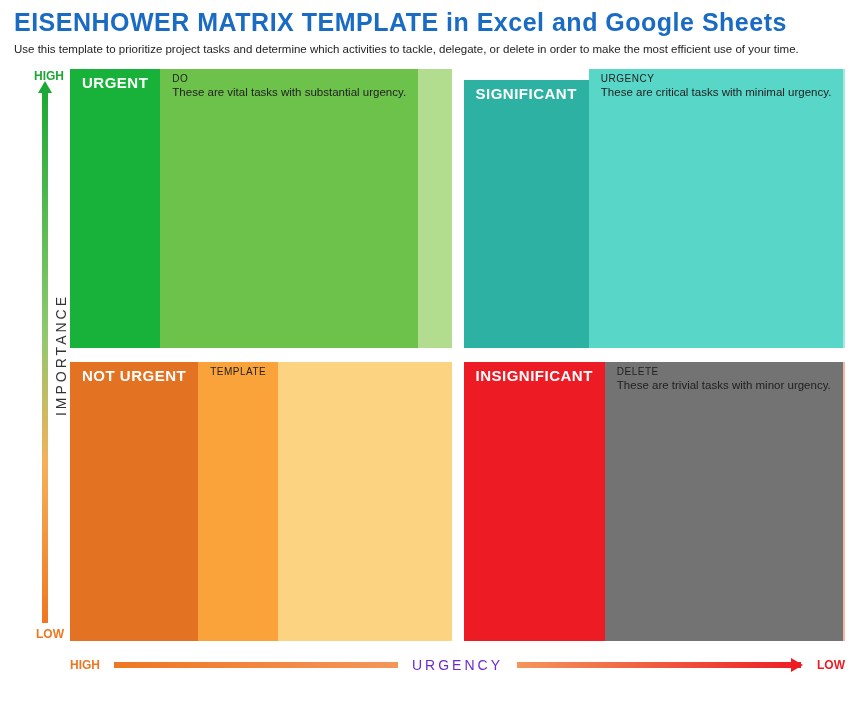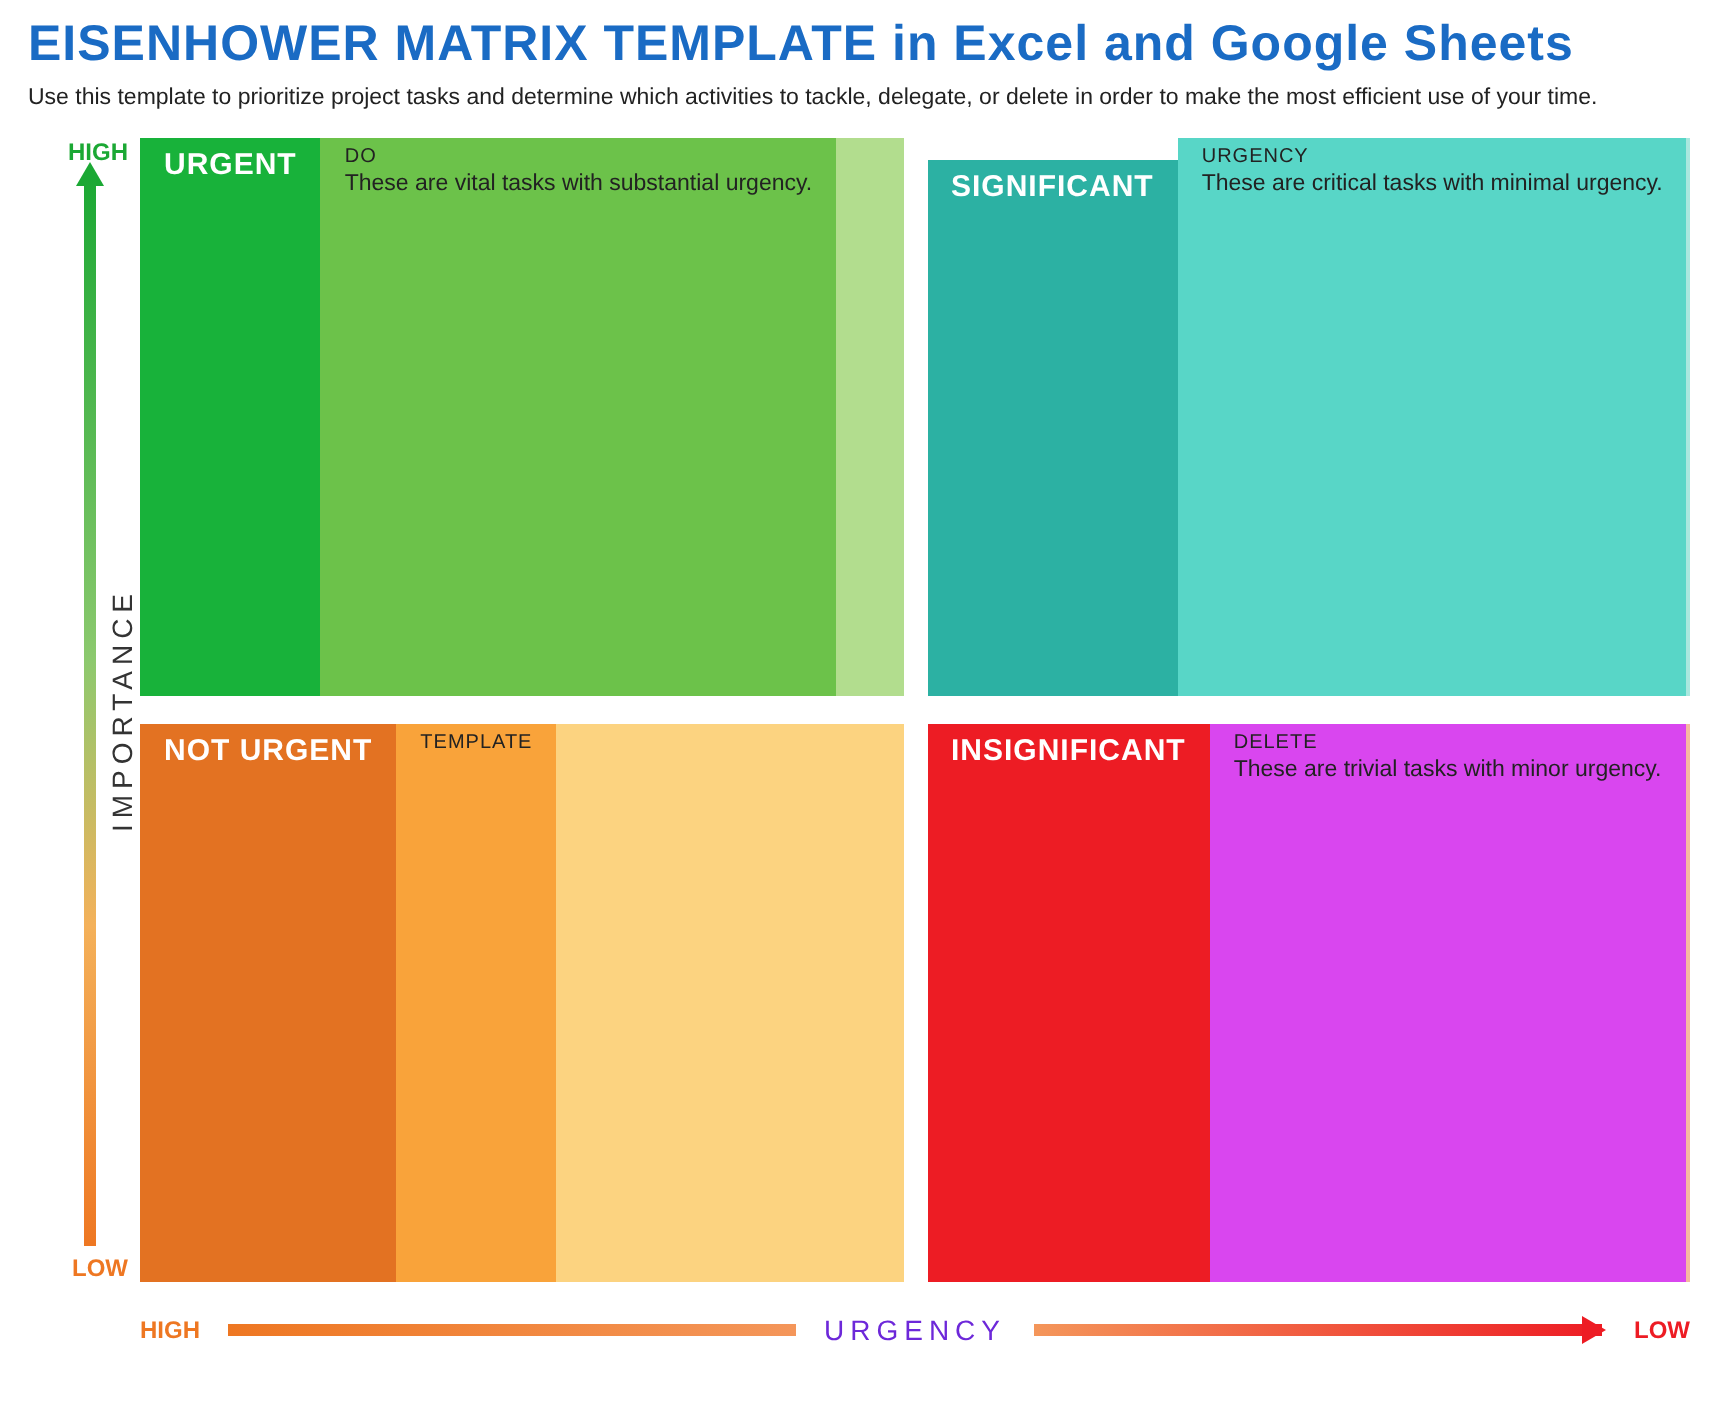--- a/index.html
+++ b/index.html
@@ -121,21 +121,21 @@
 
     .q2 .q-header { background: #2cb1a3; margin-top: 11px; }
     .q2 .q-sub { background: #58d6c7; }
     .q2 .q-body { background: #a9e8df; }
 
     .q3 .q-header { background: #e37222; }
     .q3 .q-sub { background: #f9a33a; }
     .q3 .q-body { background: #fcd380; }
 
     .q4 .q-header { background: #ed1c24; }
-    .q4 .q-sub { background: #d946ef; }
+    .q4 .q-sub { background: #737373; }
     .q4 .q-body { background: #f6b8a0; }
 
     .x-axis {
       position: relative;
       margin-top: 10px;
       margin-left: 56px;
       width: 775px;
       height: 28px;
       display: flex;
       align-items: center;

